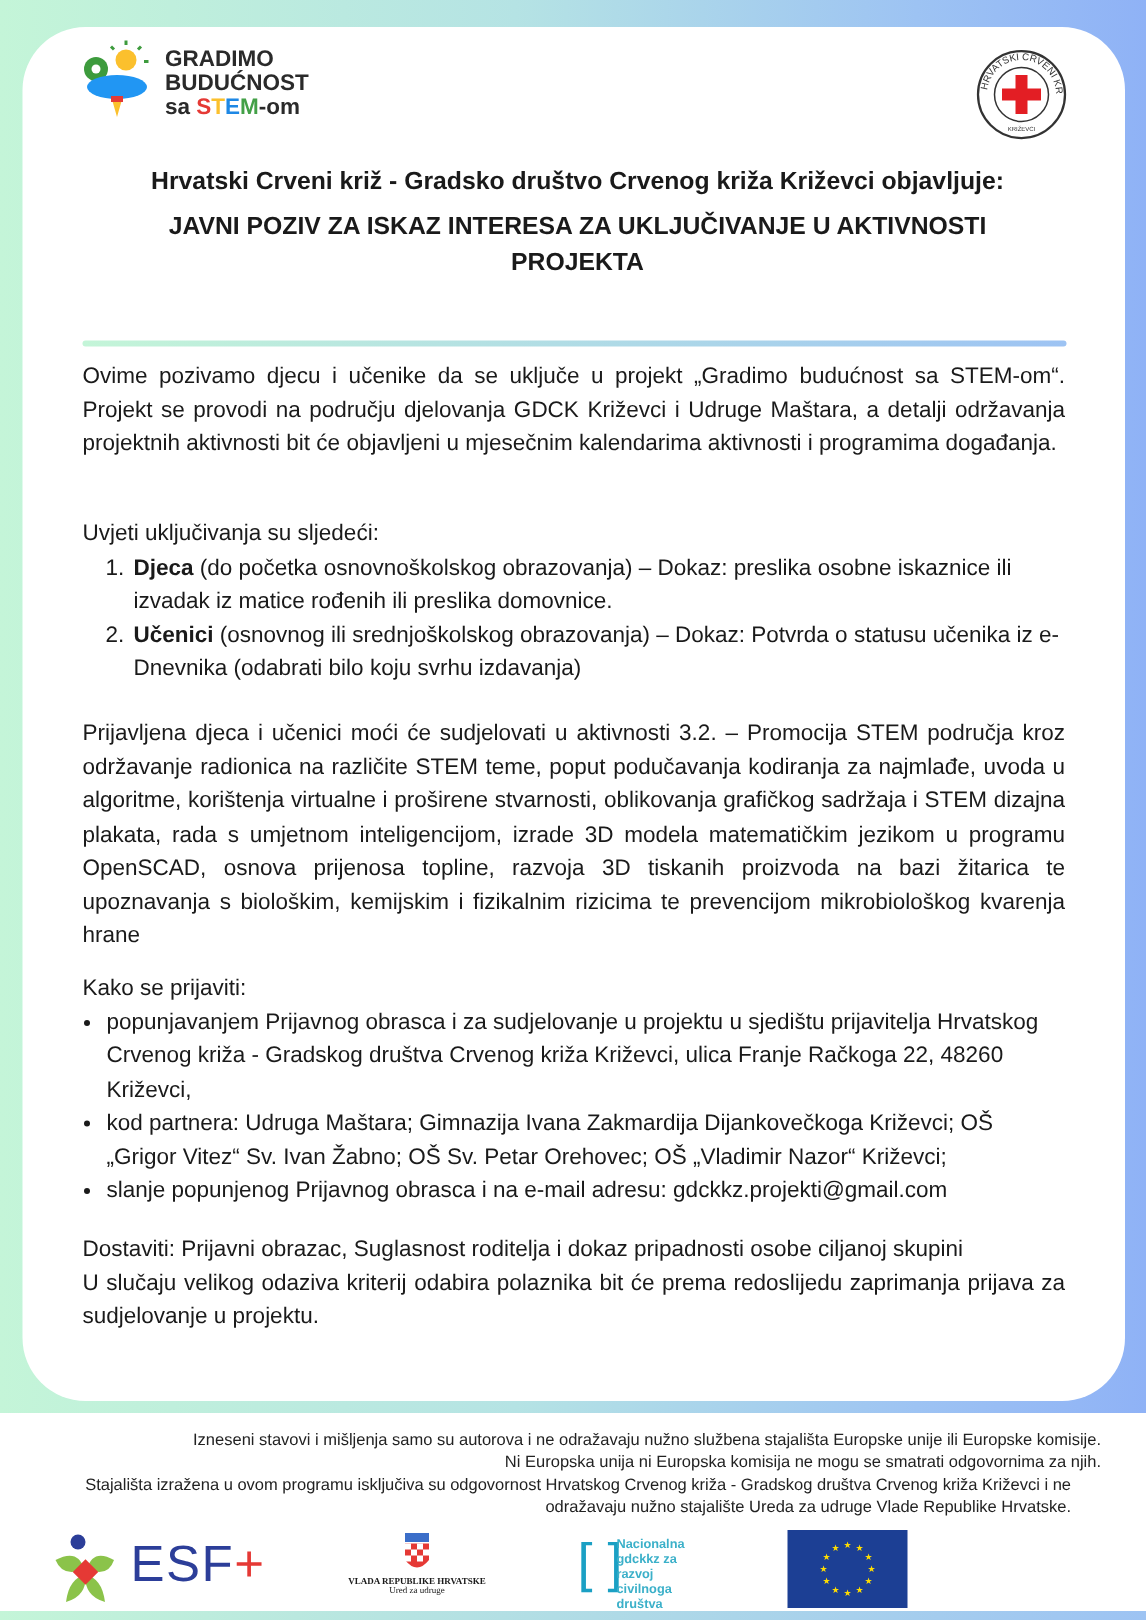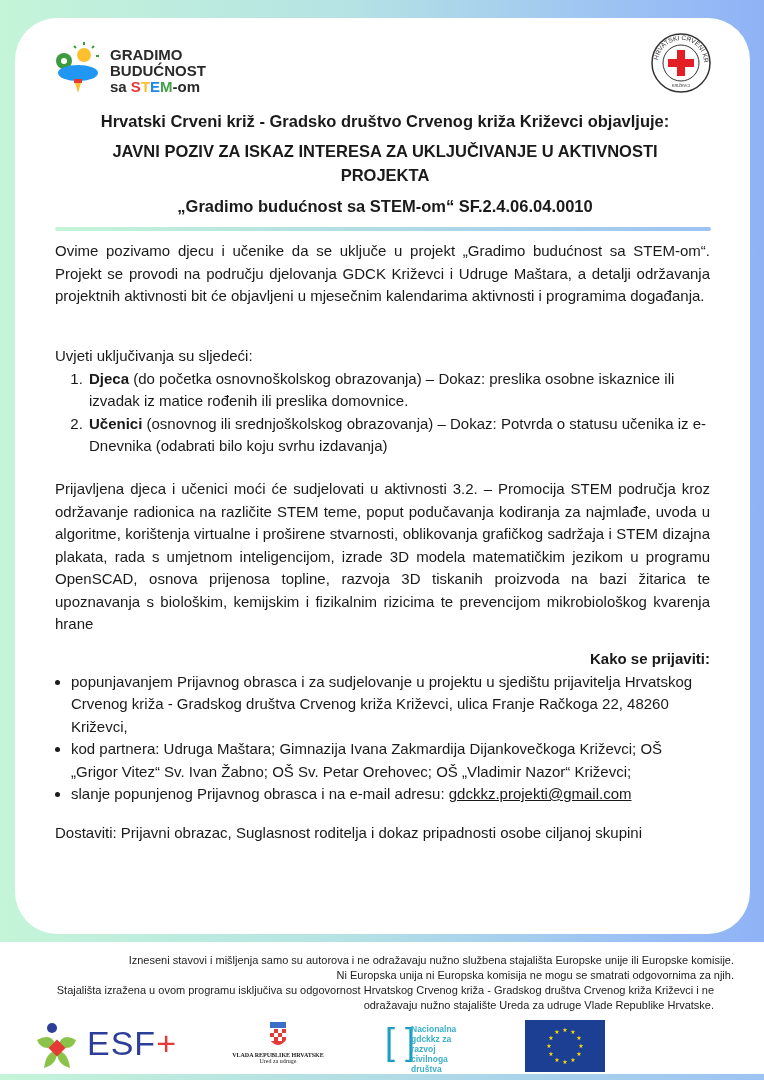--- a/index.html
+++ b/index.html
@@ -4,43 +4,43 @@
 <style>
   html,body{margin:0;padding:0;}
   body{width:764px;height:1080px;position:relative;overflow:hidden;
     background:#fff;font-family:"Liberation Sans",sans-serif;color:#1a1a1a;}
   .bg{position:absolute;left:0;top:0;width:764px;height:942px;
     background:linear-gradient(90deg,#c4f5d8 0%,#b5e3e4 45%,#9dc3f3 80%,#8fb2f6 100%);}
   .card{position:absolute;left:15px;top:18px;width:735px;height:916px;background:#fff;
     border-radius:42px;}
   .footer-strip{position:absolute;left:0;top:1074px;width:764px;height:6px;
     background:linear-gradient(90deg,#c4f5d8,#9dc3f3);}
-  .logo-stem{position:absolute;left:52px;top:41px;width:180px;height:60px;}
+  .logo-stem{position:absolute;left:52px;top:26px;width:180px;height:60px;}
   .logo-stem svg{position:absolute;left:0;top:0;}
   .logo-stem .txt{position:absolute;left:58px;top:6px;font-weight:bold;font-size:15px;line-height:16px;color:#2a2a2a;}
   .logo-stem .txt .s{color:#e53935}.logo-stem .txt .t{color:#fbc02d}
   .logo-stem .txt .e{color:#1e88e5}.logo-stem .txt .m{color:#43a047}
   .logo-hck{position:absolute;left:650px;top:32px;width:62px;height:62px;}
   .heading{position:absolute;left:40px;top:112px;width:690px;text-align:center;}
   .h1{font-weight:bold;font-size:16.5px;margin:0 0 8px 0;}
   .h2{font-weight:bold;font-size:16.5px;line-height:24px;margin:7px;}
   .h3{font-weight:bold;font-size:16.5px;margin:10px 0 0 0;}
   .divider{position:absolute;left:55px;top:227px;width:656px;height:4px;
     background:linear-gradient(90deg,#c4f5d8,#9dc3f3);border-radius:2px;}
   .body{position:absolute;left:55px;width:655px;font-size:15px;line-height:22.5px;}
   .p1{top:240px;text-align:justify;}
   .p2{top:345px;}
   .p2 ol{margin:0;padding-left:32px;}
   .p2 li{padding-left:2px;}
   .p3{top:478px;text-align:justify;}
-  .sec-title{text-align:right;font-weight:bold;}
+  .sec-title{text-align:left;font-weight:normal;}
   .p4{top:648px;}
   .p4 ul{margin:0;padding-left:16px;}
   .p4 li{padding-left:0;}
-  .email{text-decoration:underline;color:#1a1a1a;}
+  .email{color:#1a1a1a;}
   .p5{top:822px;}
   .p5 .jus{text-align:justify;}
   .disclaimer{position:absolute;left:30px;top:953px;width:704px;text-align:right;
     font-size:11px;line-height:15px;color:#222;}
   .logos{position:absolute;left:0;top:1018px;width:764px;height:56px;}
   .logo{position:absolute;}
   .esf{left:32px;top:4px;width:140px;height:50px;}
   .esf .lbl{position:absolute;left:55px;top:2px;font-size:34px;color:#2c3e99;letter-spacing:1px;}
   .esf .lbl b{color:#e53935;font-weight:normal;}
   .vlada{left:228px;top:4px;width:100px;height:50px;text-align:center;}
@@ -86,21 +86,20 @@
     <rect x="18" y="27" width="26" height="8" fill="#e31e24"></rect>
     <path id="arc" d="M 8 31 A 23 23 0 0 1 54 31" fill="none"></path>
     <text font-size="6.5" font-family="Liberation Sans, sans-serif" fill="#333"><textPath href="#arc" startOffset="4%">HRVATSKI CRVENI KRIŽ</textPath></text>
     <text x="31" y="55" font-size="4" text-anchor="middle" fill="#333">KRIŽEVCI</text>
   </svg>
 </div>
 
 <div class="heading">
   <div class="h1">Hrvatski Crveni križ - Gradsko društvo Crvenog križa Križevci objavljuje:</div>
   <div class="h2" style="padding:0 30px;">JAVNI POZIV ZA ISKAZ INTERESA ZA UKLJUČIVANJE U AKTIVNOSTI PROJEKTA</div>
-  <div class="h3">„Gradimo budućnost sa STEM-om“ SF.2.4.06.04.0010</div>
 </div>
 <div class="divider"></div>
 
 <div class="body p1">Ovime pozivamo djecu i učenike da se uključe u projekt „Gradimo budućnost sa STEM-om“. Projekt se provodi na području djelovanja GDCK Križevci i Udruge Maštara, a detalji održavanja projektnih aktivnosti bit će objavljeni u mjesečnim kalendarima aktivnosti i programima događanja.</div>
 
 <div class="body p2">
   <div>Uvjeti uključivanja su sljedeći:</div>
   <ol>
     <li><b>Djeca</b><span> (do početka osnovnoškolskog obrazovanja) – Dokaz: preslika osobne iskaznice ili izvadak iz matice rođenih ili preslika domovnice.</span></li>
     <li><b>Učenici</b><span> (osnovnog ili srednjoškolskog obrazovanja) – Dokaz: Potvrda o statusu učenika iz e-Dnevnika (odabrati bilo koju svrhu izdavanja)</span></li>
@@ -113,20 +112,21 @@
   <div class="sec-title">Kako se prijaviti:</div>
   <ul>
     <li>popunjavanjem Prijavnog obrasca i za sudjelovanje u projektu u sjedištu prijavitelja Hrvatskog Crvenog križa - Gradskog društva Crvenog križa Križevci, ulica Franje Račkoga 22, 48260 Križevci,</li>
     <li>kod partnera: Udruga Maštara; Gimnazija Ivana Zakmardija Dijankovečkoga Križevci; OŠ „Grigor Vitez“ Sv. Ivan Žabno; OŠ Sv. Petar Orehovec; OŠ „Vladimir Nazor“ Križevci;</li>
     <li><span>slanje popunjenog Prijavnog obrasca i na e-mail adresu: </span><a class="email">gdckkz.projekti@gmail.com</a></li>
   </ul>
 </div>
 
 <div class="body p5">
   <div>Dostaviti: Prijavni obrazac, Suglasnost roditelja i dokaz pripadnosti osobe ciljanoj skupini</div>
+  <div class="jus">U slučaju velikog odaziva kriterij odabira polaznika bit će prema redoslijedu zaprimanja prijava za sudjelovanje u projektu.</div>
 </div>
 
 <div class="disclaimer">
   <div>Izneseni stavovi i mišljenja samo su autorova i ne odražavaju nužno službena stajališta Europske unije ili  Europske komisije.</div>
   <div>Ni Europska unija ni Europska komisija ne mogu se smatrati odgovornima za njih.</div>
   <div style="padding:0 20px;">Stajališta izražena u ovom programu isključiva su odgovornost Hrvatskog Crvenog križa - Gradskog društva Crvenog križa Križevci i ne odražavaju nužno stajalište Ureda za udruge Vlade Republike Hrvatske.</div>
 </div>
 
 <div class="logos">
   <div class="logo esf">

